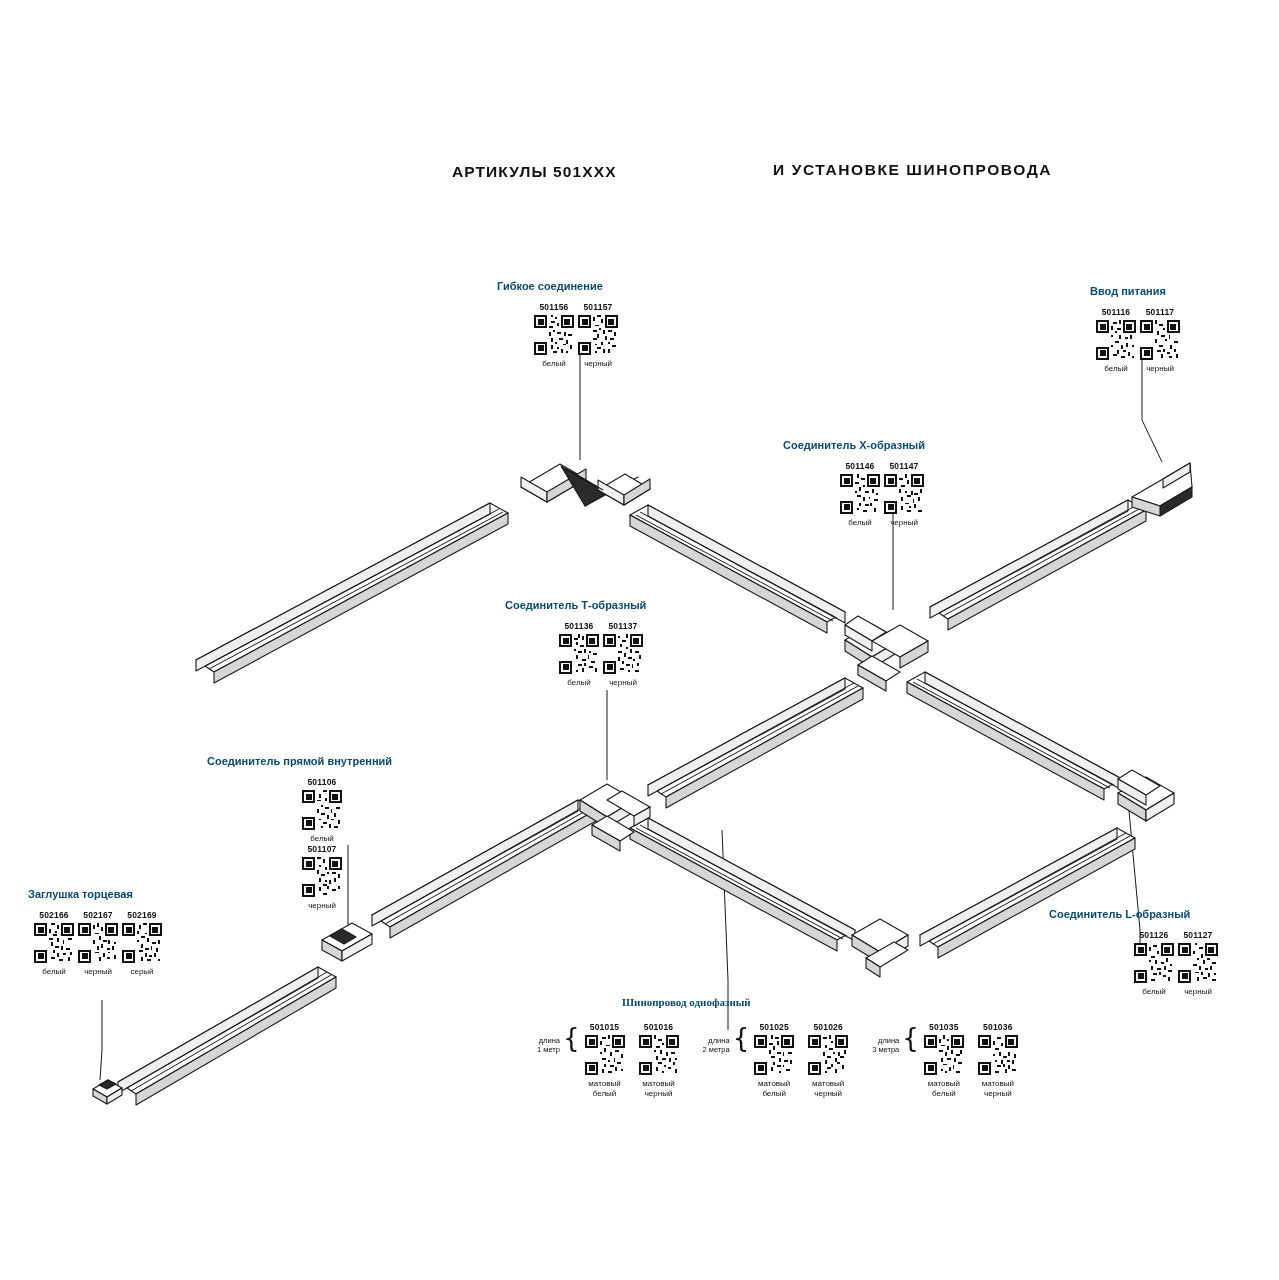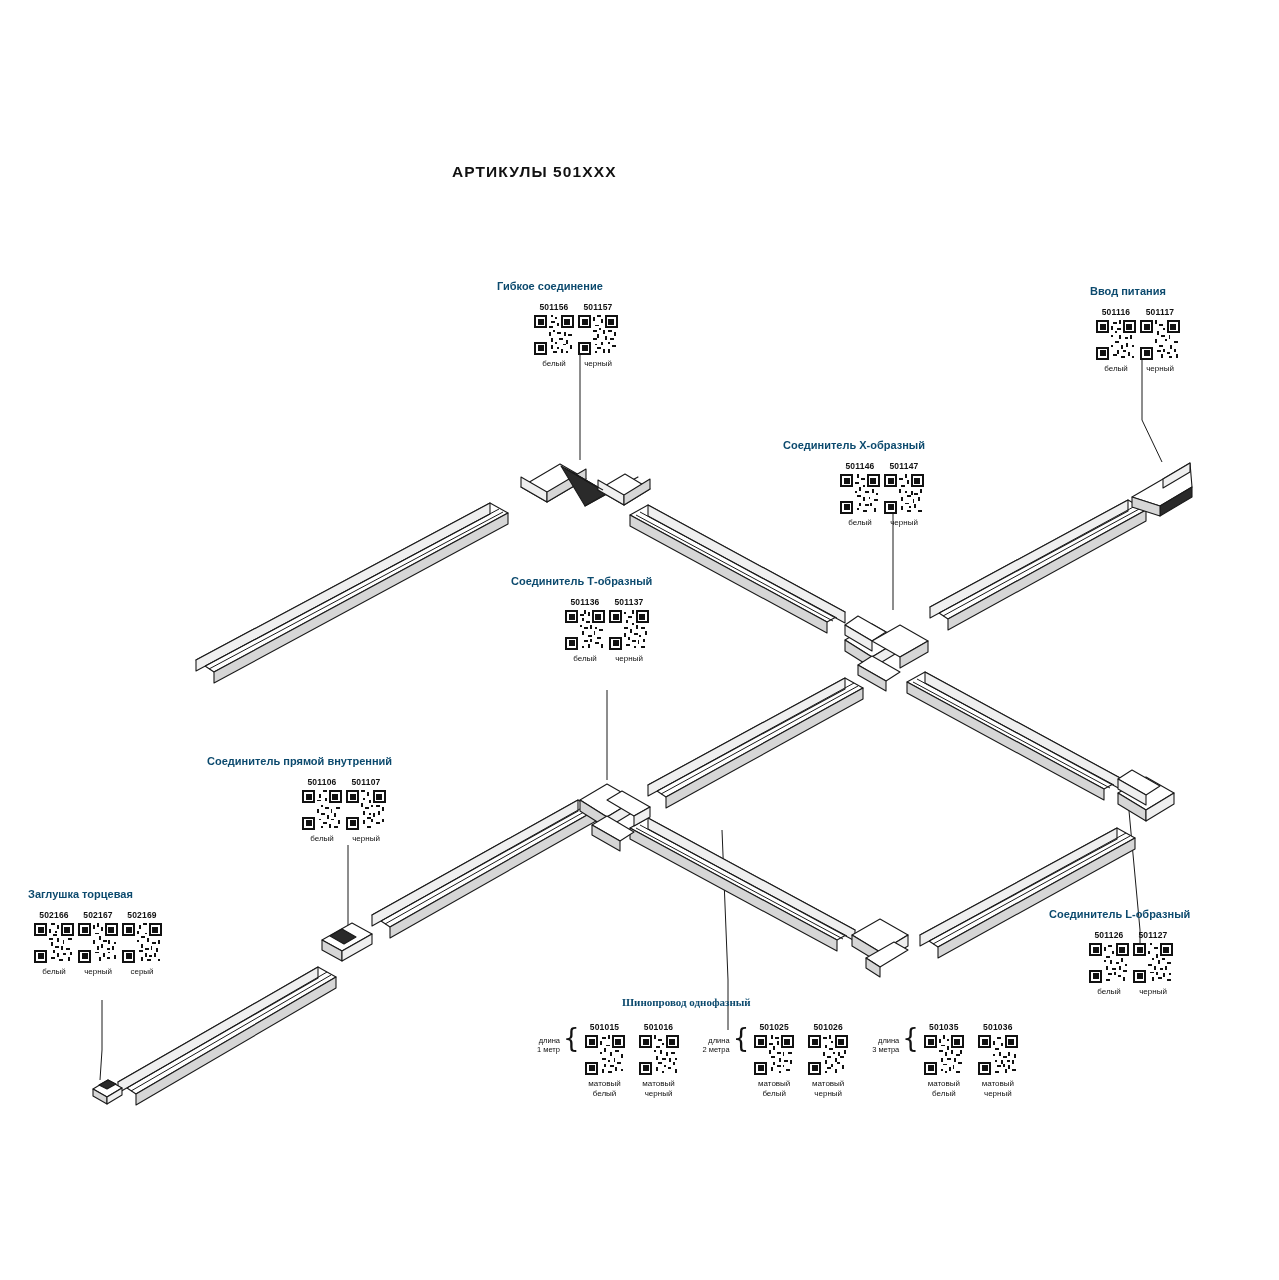--- a/index.html
+++ b/index.html
@@ -208,20 +208,21 @@
     <g class="st">
       <polygon class="w" points="93,1089 108,1080 122,1088 107,1097"></polygon>
       <polygon class="g2" points="93,1089 107,1097 107,1104 93,1096"></polygon>
       <polygon class="g1" points="107,1097 122,1088 122,1095 107,1104"></polygon>
       <polygon class="d" points="99,1085 108,1080 116,1084 107,1089"></polygon>
     </g>
   </svg>
 
   <div class="title-left">АРТИКУЛЫ 501XXX</div>
   <div class="title-right">
+    <div>И УСТАНОВКЕ ШИНОПРОВОДА</div>
   </div>
 
   <div class="group" style="left:497px;top:280px;">
     <div class="group-title">Гибкое соединение</div>
     <div class="codes" style="margin-left:35px;">
       <div class="code">
         <span class="num">501156</span>
         <svg class="qr" viewBox="0 0 21 21" shape-rendering="crispEdges">
           <rect width="21" height="21" fill="#fff"></rect>
           <g fill="#111">
@@ -454,21 +455,21 @@
               <rect x="16" y="16" width="1" height="2"></rect>
               <rect x="12" y="19" width="2" height="1"></rect>
             <rect x="18" y="19" width="2" height="1"></rect>
           </g>
         </svg>
         <span class="cap">черный</span>
       </div>
     </div>
   </div>
 
-  <div class="group" style="left:505px;top:575px;margin-left:6px;">
+  <div class="group" style="left:505px;top:599px;">
     <div class="group-title">Соединитель Т-образный</div>
     <div class="codes" style="margin-left:52px;">
       <div class="code">
         <span class="num">501136</span>
         <svg class="qr" viewBox="0 0 21 21" shape-rendering="crispEdges">
           <rect width="21" height="21" fill="#fff"></rect>
           <g fill="#111">
             <rect x="0" y="0" width="7" height="7"></rect>
               <rect x="1" y="1" width="5" height="5" fill="#fff"></rect>
               <rect x="2" y="2" width="3" height="3"></rect>
@@ -538,21 +539,21 @@
               <rect x="17" y="19" width="2" height="1"></rect>
           </g>
         </svg>
         <span class="cap">черный</span>
       </div>
     </div>
   </div>
 
   <div class="group" style="left:207px;top:755px;">
     <div class="group-title">Соединитель прямой внутренний</div>
-    <div class="codes" style="margin-left:93px;">
+    <div class="codes" style="margin-left:93px;flex-direction:column;">
       <div class="code">
         <span class="num">501106</span>
         <svg class="qr" viewBox="0 0 21 21" shape-rendering="crispEdges">
           <rect width="21" height="21" fill="#fff"></rect>
           <g fill="#111">
             <rect x="0" y="0" width="7" height="7"></rect>
               <rect x="1" y="1" width="5" height="5" fill="#fff"></rect>
               <rect x="2" y="2" width="3" height="3"></rect>
             <rect x="14" y="0" width="7" height="7"></rect>
               <rect x="15" y="1" width="5" height="5" fill="#fff"></rect>
@@ -737,21 +738,21 @@
               <rect x="19" y="19" width="1" height="1"></rect>
           </g>
         </svg>
         <span class="cap">серый</span>
       </div>
     </div>
   </div>
 
   <div class="group" style="left:1049px;top:908px;">
     <div class="group-title">Соединитель L-образный</div>
-    <div class="codes" style="margin-left:38px;">
+    <div class="codes" style="margin-left:83px;">
       <div class="code">
         <span class="num">501126</span>
         <svg class="qr" viewBox="0 0 21 21" shape-rendering="crispEdges">
           <rect width="21" height="21" fill="#fff"></rect>
           <g fill="#111">
             <rect x="0" y="0" width="7" height="7"></rect>
               <rect x="1" y="1" width="5" height="5" fill="#fff"></rect>
               <rect x="2" y="2" width="3" height="3"></rect>
             <rect x="14" y="0" width="7" height="7"></rect>
               <rect x="15" y="1" width="5" height="5" fill="#fff"></rect>

